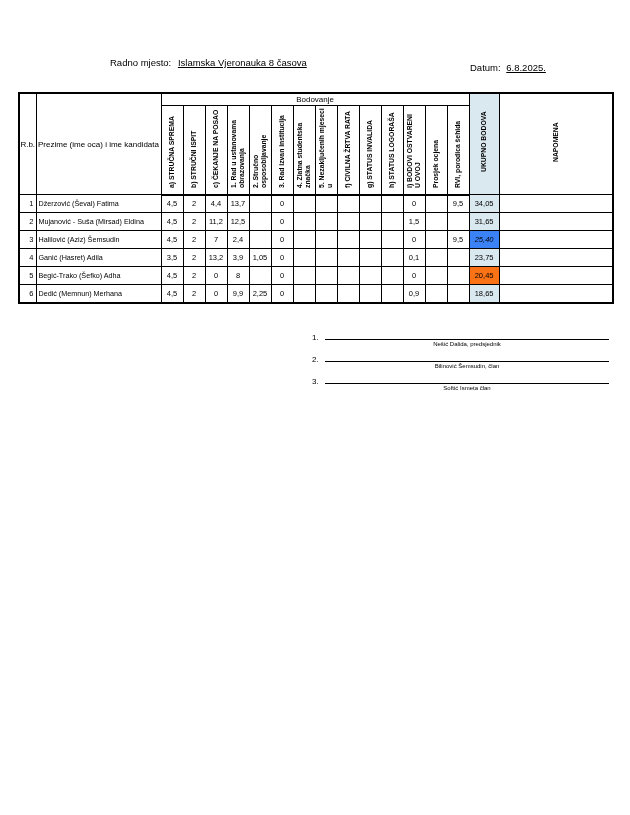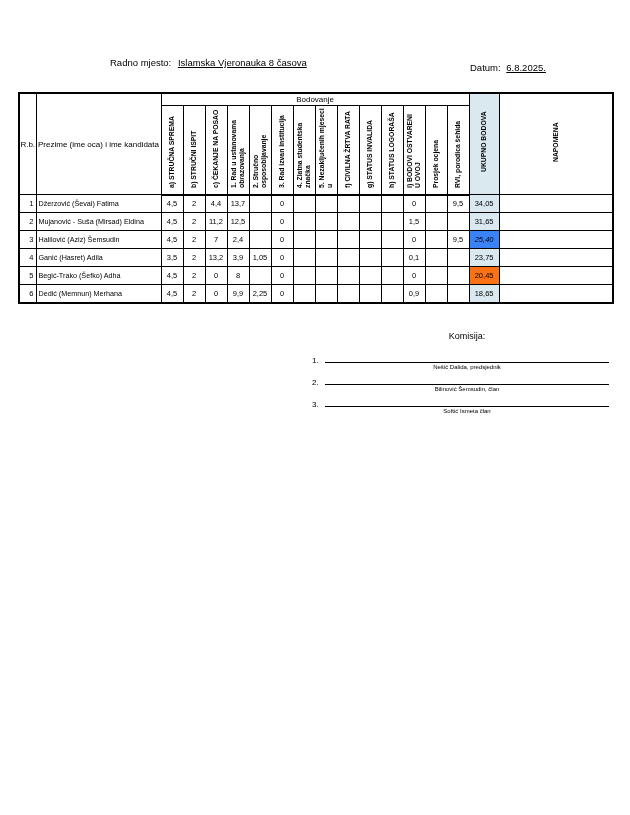--- a/index.html
+++ b/index.html
@@ -234,21 +234,20 @@
           <td class="c-val">0,9</td>
           <td class="c-val"></td>
           <td class="c-val"></td>
           <td class="c-tot" style="background: rgb(218, 232, 240);">18,65</td>
           <td class="c-note"></td>
         </tr>
       </tbody>
   </table>
 
   <div class="commission">
-    <div class="title">Komisija:</div>
     <div id="members">
         <div class="member">
           <span class="num">1.</span>
           <div class="sig-line"></div>
           <div class="mname">Nešić Dalida, predsjednik</div>
         </div>
         <div class="member">
           <span class="num">2.</span>
           <div class="sig-line"></div>
           <div class="mname">Bilinović Šemsudin, član</div>

